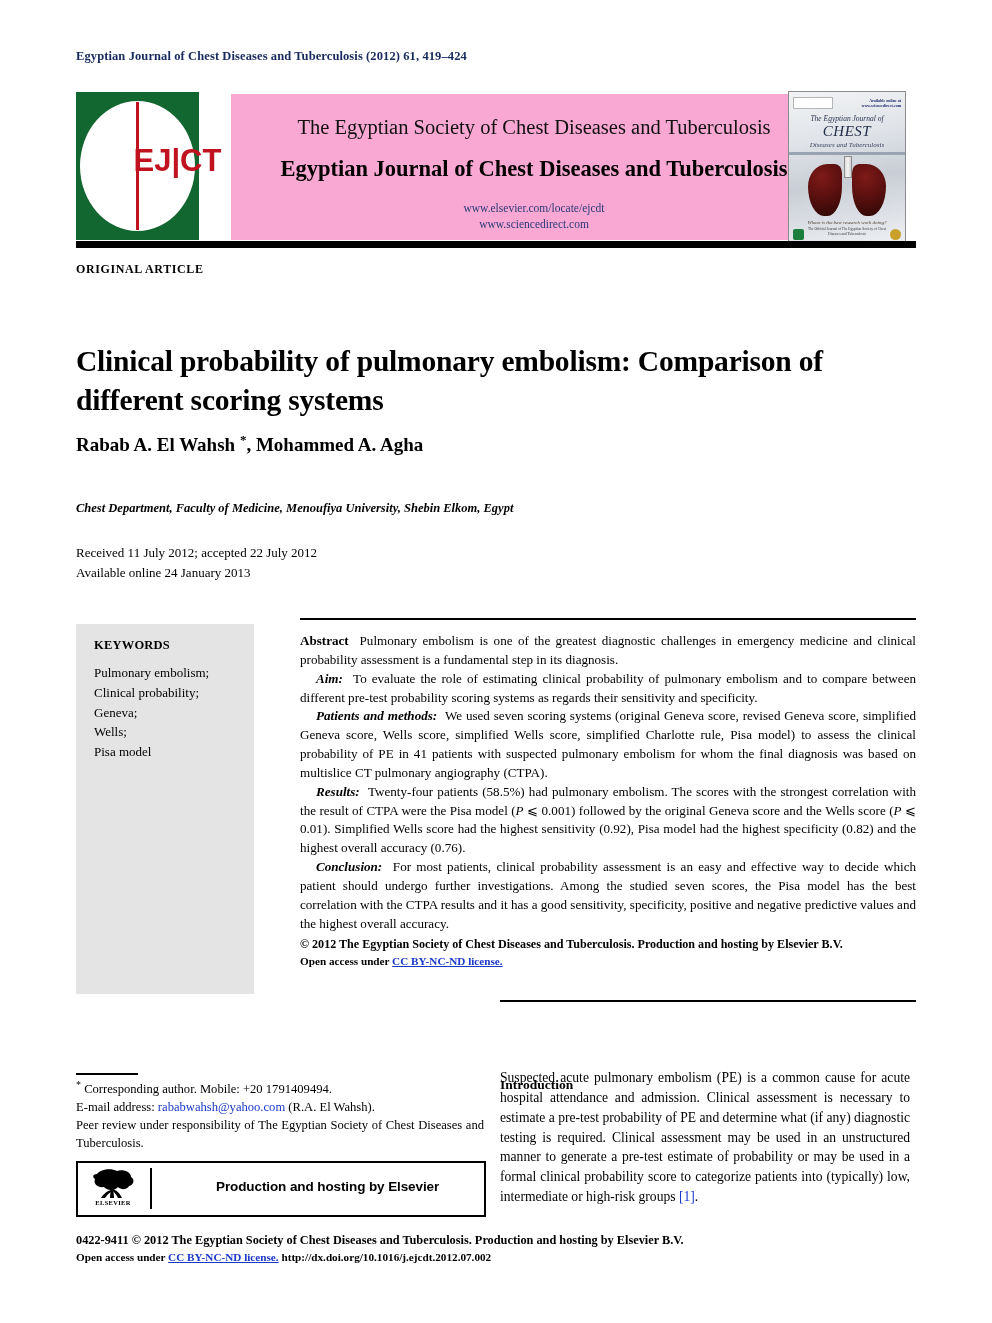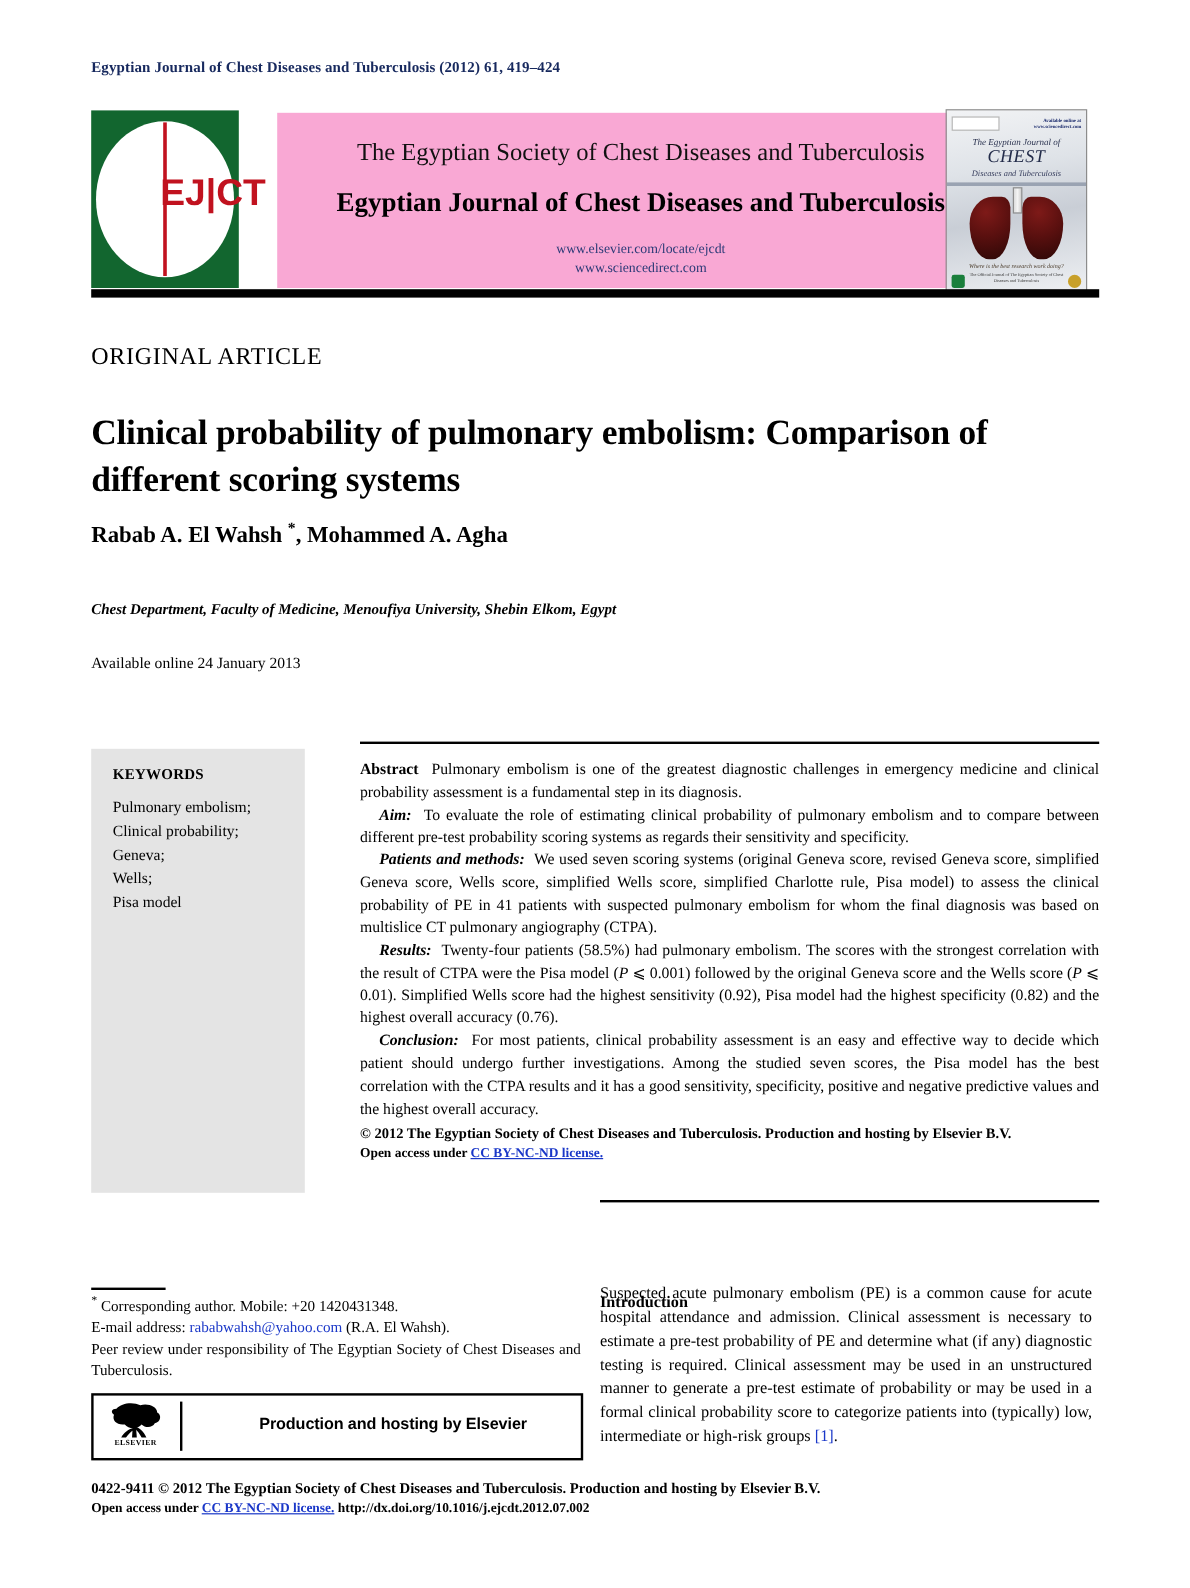--- a/index.html
+++ b/index.html
@@ -235,23 +235,23 @@
     top: 1073px;
     width: 62px;
     height: 2px;
     background: #000000;
   }
 
   
   .orig-article {
     position: absolute;
     left: 76px;
-    top: 286px;
-    font-size: 20px;
-    font-weight: normal;
+    top: 262px;
+    font-size: 12px;
+    font-weight: bold;
     letter-spacing: 0.6px;
   }
   .title {
     position: absolute;
     left: 76px;
     top: 322px;
     width: 830px;
     font-size: 29.5px;
     font-weight: bold;
     line-height: 1.33;
@@ -483,20 +483,21 @@
   <div class="orig-article">ORIGINAL ARTICLE</div>
   <h1 class="title">Clinical probability of pulmonary embolism: Comparison of different scoring systems</h1>
 
   <div class="authors">
     <span>Rabab A. El Wahsh </span><span class="star">*</span><span>, Mohammed A. Agha</span>
   </div>
 
   <div class="affiliation">Chest Department, Faculty of Medicine, Menoufiya University, Shebin Elkom, Egypt</div>
 
   <div class="dates">
+    <div>Received 11 July 2012; accepted 22 July 2012</div>
     <div>Available online 24 January 2013</div>
   </div>
 
   <div class="kwbox">
     <h4>KEYWORDS</h4>
     <div class="kwlist">
       <div>Pulmonary embolism;</div>
       <div>Clinical probability;</div>
       <div>Geneva;</div>
       <div>Wells;</div>
@@ -511,21 +512,21 @@
     <p class="ind"><span class="lbl-it">Aim:</span>&nbsp;&nbsp;<span>To evaluate the role of estimating clinical probability of pulmonary embolism and to compare between different pre-test probability scoring systems as regards their sensitivity and specificity.</span></p>
     <p class="ind"><span class="lbl-it">Patients and methods:</span>&nbsp;&nbsp;<span>We used seven scoring systems (original Geneva score, revised Geneva score, simplified Geneva score, Wells score, simplified Wells score, simplified Charlotte rule, Pisa model) to assess the clinical probability of PE in 41 patients with suspected pulmonary embolism for whom the final diagnosis was based on multislice CT pulmonary angiography (CTPA).</span></p>
     <p class="ind"><span class="lbl-it">Results:</span>&nbsp;&nbsp;<span>Twenty-four patients (58.5%) had pulmonary embolism. The scores with the strongest correlation with the result of CTPA were the Pisa model (</span><span class="it">P</span><span> ⩽ 0.001) followed by the original Geneva score and the Wells score (</span><span class="it">P</span><span> ⩽ 0.01). Simplified Wells score had the highest sensitivity (0.92), Pisa model had the highest specificity (0.82) and the highest overall accuracy (0.76).</span></p>
     <p class="ind"><span class="lbl-it">Conclusion:</span>&nbsp;&nbsp;<span>For most patients, clinical probability assessment is an easy and effective way to decide which patient should undergo further investigations. Among the studied seven scores, the Pisa model has the best correlation with the CTPA results and it has a good sensitivity, specificity, positive and negative predictive values and the highest overall accuracy.</span></p>
     <div class="copyline">© 2012 The Egyptian Society of Chest Diseases and Tuberculosis. Production and hosting by Elsevier B.V.</div>
     <div class="openaccess"><span>Open access under </span><span class="ccl">CC BY-NC-ND license.</span></div>
   </div>
 
   <div class="rule-footnote"></div>
   <div class="footnote">
-    <div><span class="star">*</span><span> Corresponding author. Mobile: +20 1420431348.</span></div>
+    <div><span class="star">*</span><span> Corresponding author. Mobile: +20 1791409494.</span></div>
     <div><span>E-mail address: </span><span class="mail">rababwahsh@yahoo.com</span><span> (R.A. El Wahsh).</span></div>
     <div>Peer review under responsibility of The Egyptian Society of Chest Diseases and Tuberculosis.</div>
   </div>
 
   <div class="elsbox">
     <div class="els-tree">
       <svg width="48" height="32" viewBox="0 0 48 32" aria-hidden="true">
         <path fill="#000000" d="M8 6 C12 1, 22 0, 28 3 C34 1, 42 4, 42 9 C46 11, 45 17, 40 18 C38 22, 32 22, 29 19 C26 23, 18 23, 15 19 C9 20, 4 16, 6 11 C3 9, 4 6, 8 6 Z"></path>
         <path fill="#000000" d="M22 16 L24 16 L25 30 L21 30 Z"></path>
         <path fill="#000000" d="M24 21 C27 22, 31 25, 33 30 L29 30 C27 26, 25 24, 24 23 Z"></path>

